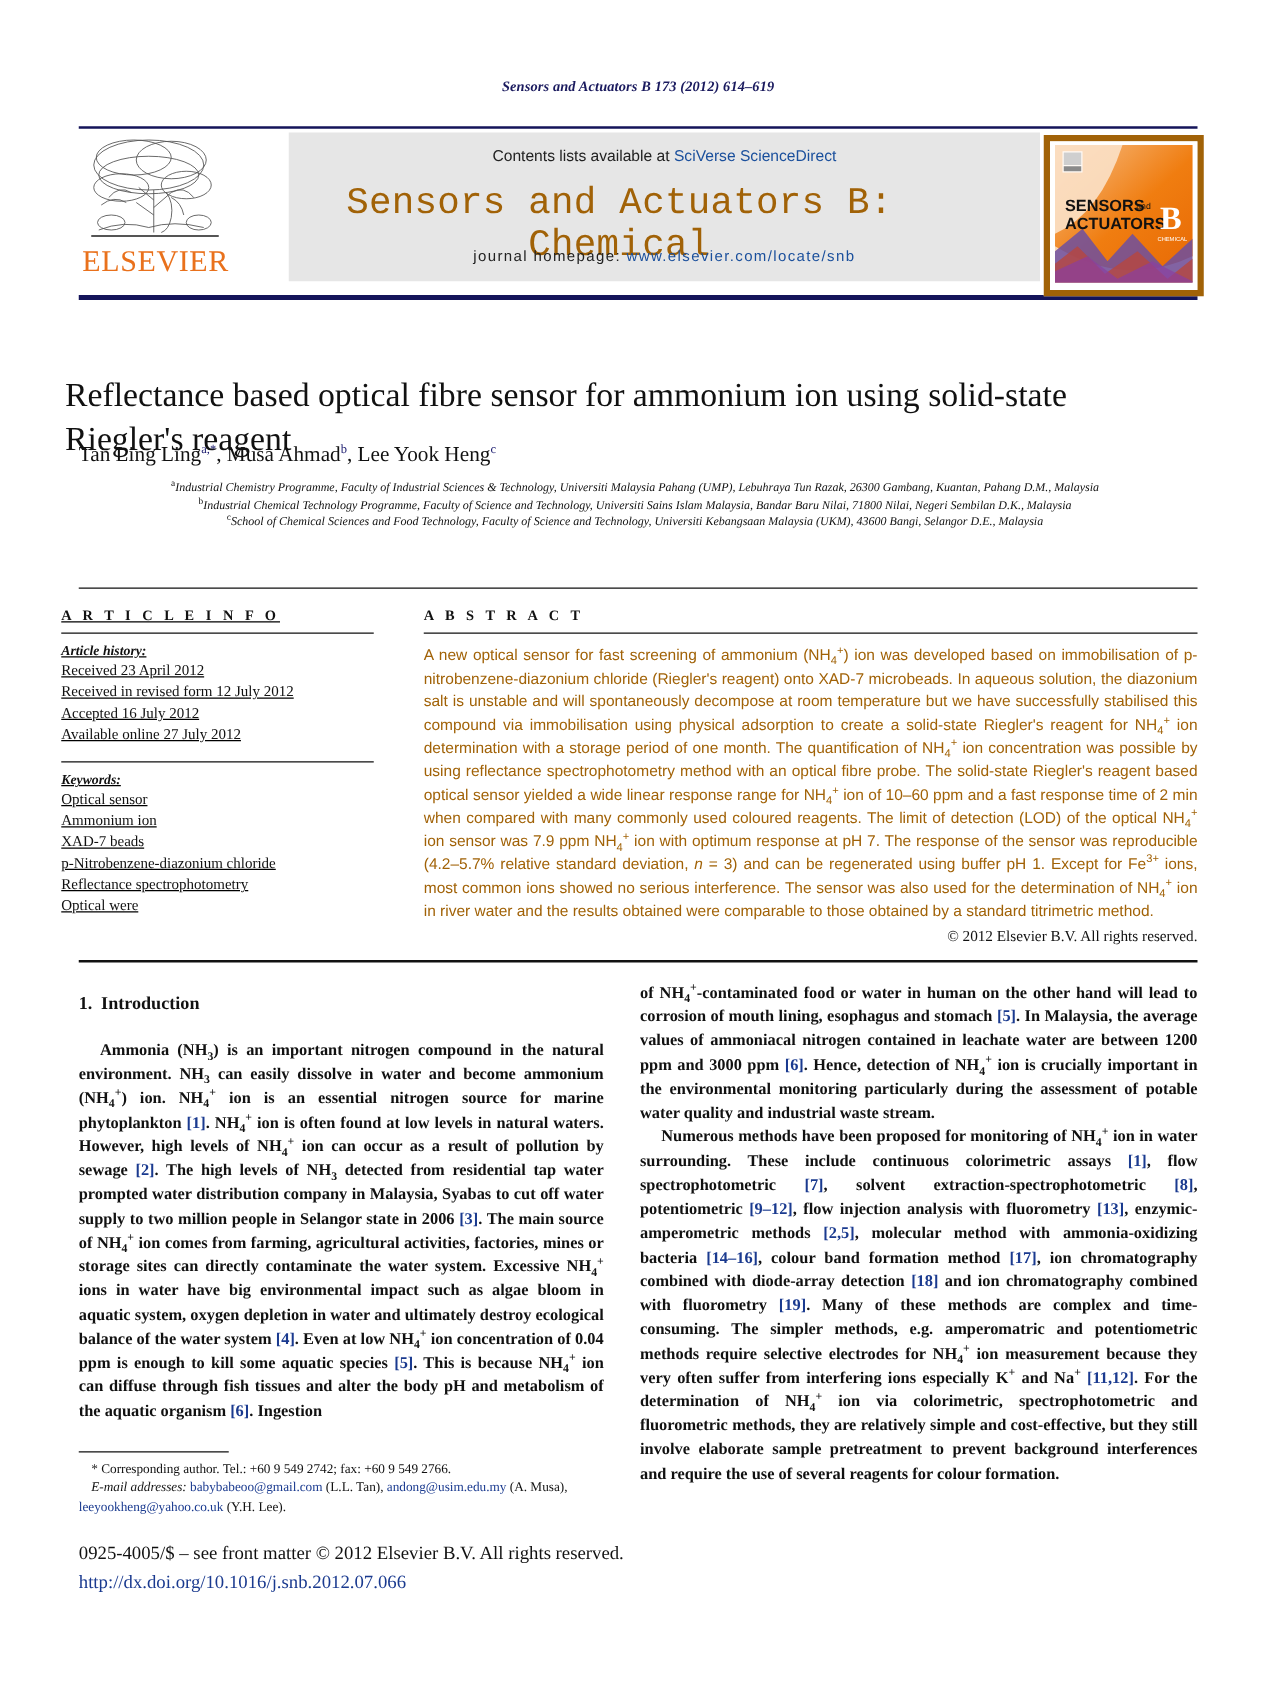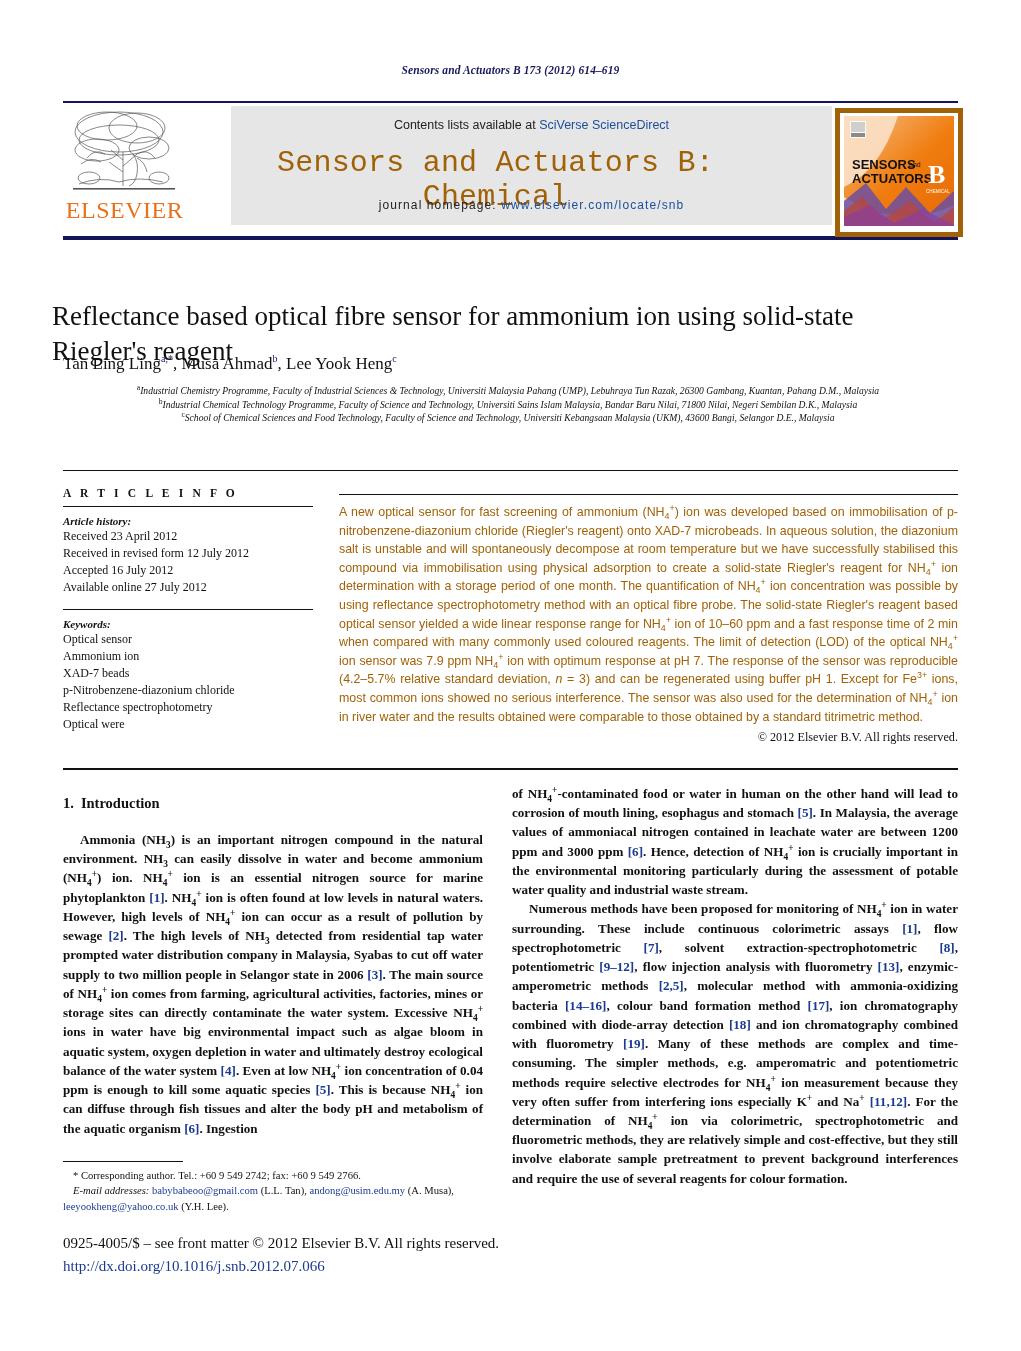--- a/index.html
+++ b/index.html
@@ -88,21 +88,21 @@
   }
   .affils sup{font-size:7.5px;font-style:normal;vertical-align:super;}
 
   
   .info-rule-top{
     position:absolute;left:63px;top:470px;width:895px;height:1px;background:#111;
   }
   .info-rule-bottom{
     position:absolute;left:63px;top:768px;width:895px;height:2px;background:#111;
   }
-  .col-info{position:absolute;left:63px;top:487px;width:250px;}
+  .col-info{position:absolute;left:49px;top:487px;width:250px;text-decoration:underline;}
   .col-abs{position:absolute;left:339px;top:487px;width:619px;}
 
   .sect-head{
     font-family:"Liberation Serif", serif;
     font-size:11.5px;font-weight:bold;letter-spacing:3.2px;color:#111;
   }
   .hr-thin{height:1px;background:#111;margin:7px 0 8px 0;}
   .hr-thin2{height:1px;background:#111;margin:13px 0 8px 0;}
 
   .info-sub{
@@ -273,20 +273,21 @@
     <div class="info-sub">Keywords:</div>
     <div class="info-line">Optical sensor</div>
     <div class="info-line">Ammonium ion</div>
     <div class="info-line">XAD-7 beads</div>
     <div class="info-line">p-Nitrobenzene-diazonium chloride</div>
     <div class="info-line">Reflectance spectrophotometry</div>
     <div class="info-line">Optical were</div>
   </div>
 
   <div class="col-abs">
+    <div class="sect-head">A B S T R A C T</div>
     <div class="hr-thin"></div>
     <div class="abstract-p">
       A new optical sensor for fast screening of ammonium (NH<sub>4</sub><sup>+</sup>) ion was developed based on immobilisation
       of p-nitrobenzene-diazonium chloride (Riegler's reagent) onto XAD-7 microbeads. In aqueous solution,
       the diazonium salt is unstable and will spontaneously decompose at room temperature but we have
       successfully stabilised this compound via immobilisation using physical adsorption to create a solid-state
       Riegler's reagent for NH<sub>4</sub><sup>+</sup> ion determination with a storage period of one month. The quantification
       of NH<sub>4</sub><sup>+</sup> ion concentration was possible by using reflectance spectrophotometry method with an optical
       fibre probe. The solid-state Riegler's reagent based optical sensor yielded a wide linear response range
       for NH<sub>4</sub><sup>+</sup> ion of 10–60 ppm and a fast response time of 2 min when compared with many commonly

